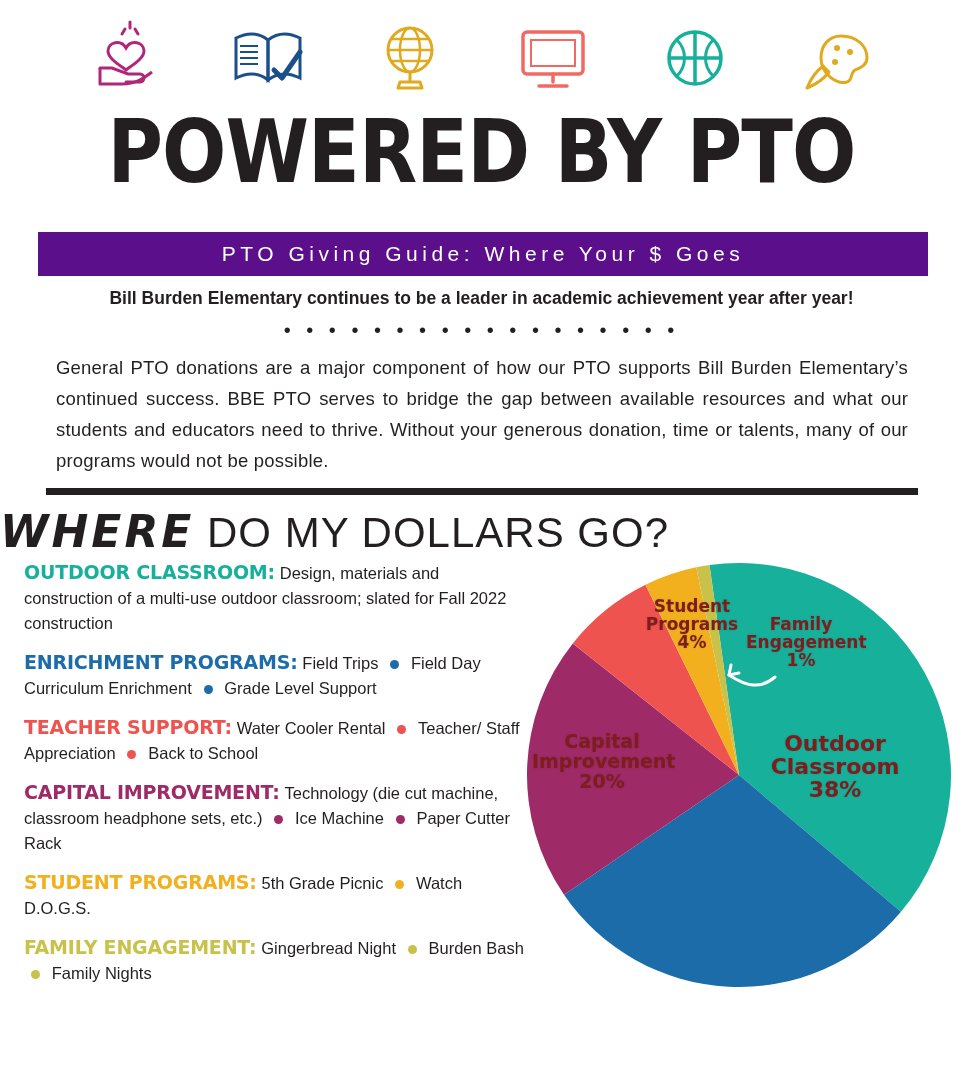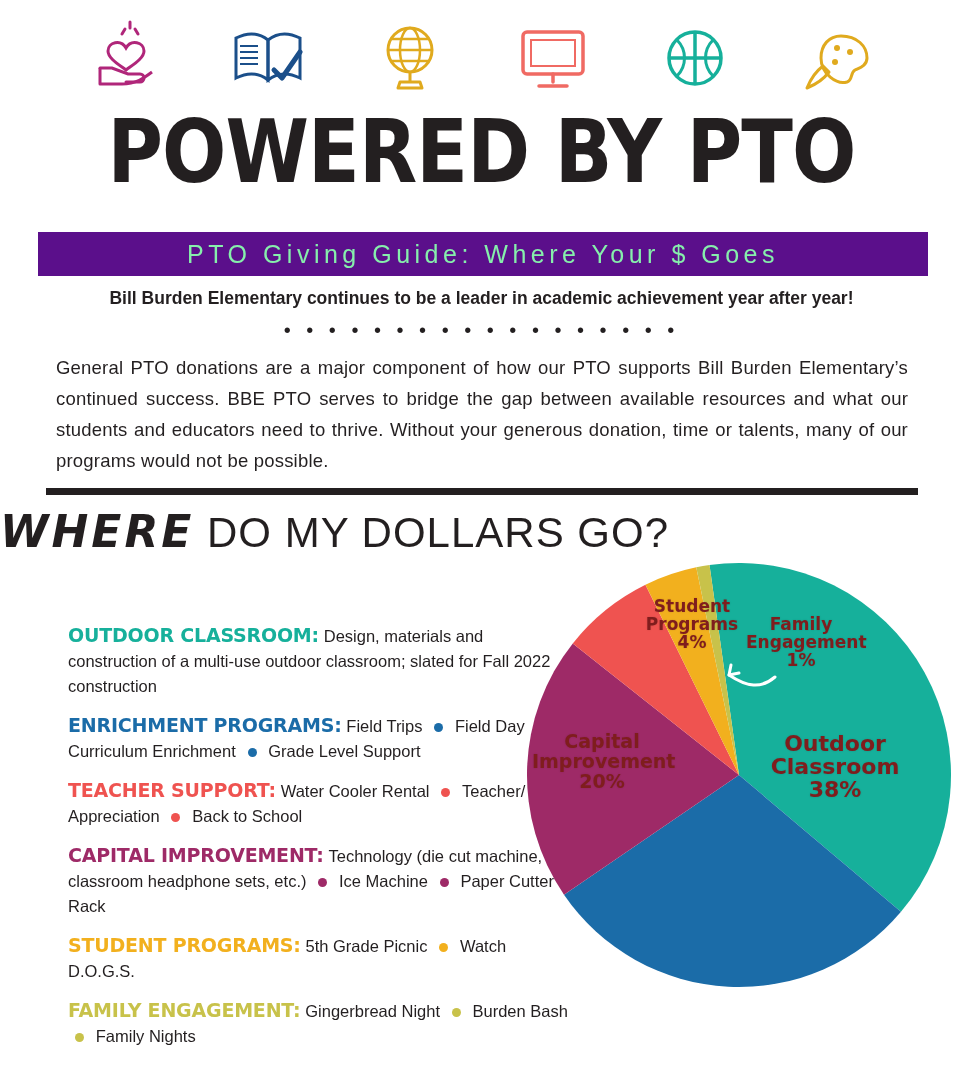--- a/index.html
+++ b/index.html
@@ -60,22 +60,22 @@
     top: 232px;
     left: 38px;
     width: 890px;
     height: 44px;
     background: #5b0f8b;
     display: flex;
     align-items: center;
     justify-content: center;
   }
   .banner-text {
-    color: #86efac;
-    font-size: 25px;
+    color: #ffffff;
+    font-size: 21px;
     letter-spacing: 4.5px;
     font-family: "Liberation Sans", sans-serif;
   }
 
   
   .lead {
     position: absolute;
     top: 288px;
     left: 0;
     width: 963px;
@@ -140,24 +140,23 @@
   .sec-head .w2 {
     font-family: "Liberation Sans", sans-serif;
     font-size: 42px;
     letter-spacing: 1px;
     color: #231f20;
   }
 
   
   .legend {
     position: absolute;
-    top: 623px;
+    top: 560px;
     left: 24px;
     width: 500px;
-    margin-left: 44px;
   }
   .leg-item {
     font-size: 17px;
     line-height: 25px;
     margin-bottom: 14px;
     color: #231f20;
   }
   .leg-title {
     font-family: "DejaVu Sans", sans-serif;
     font-weight: 700;

